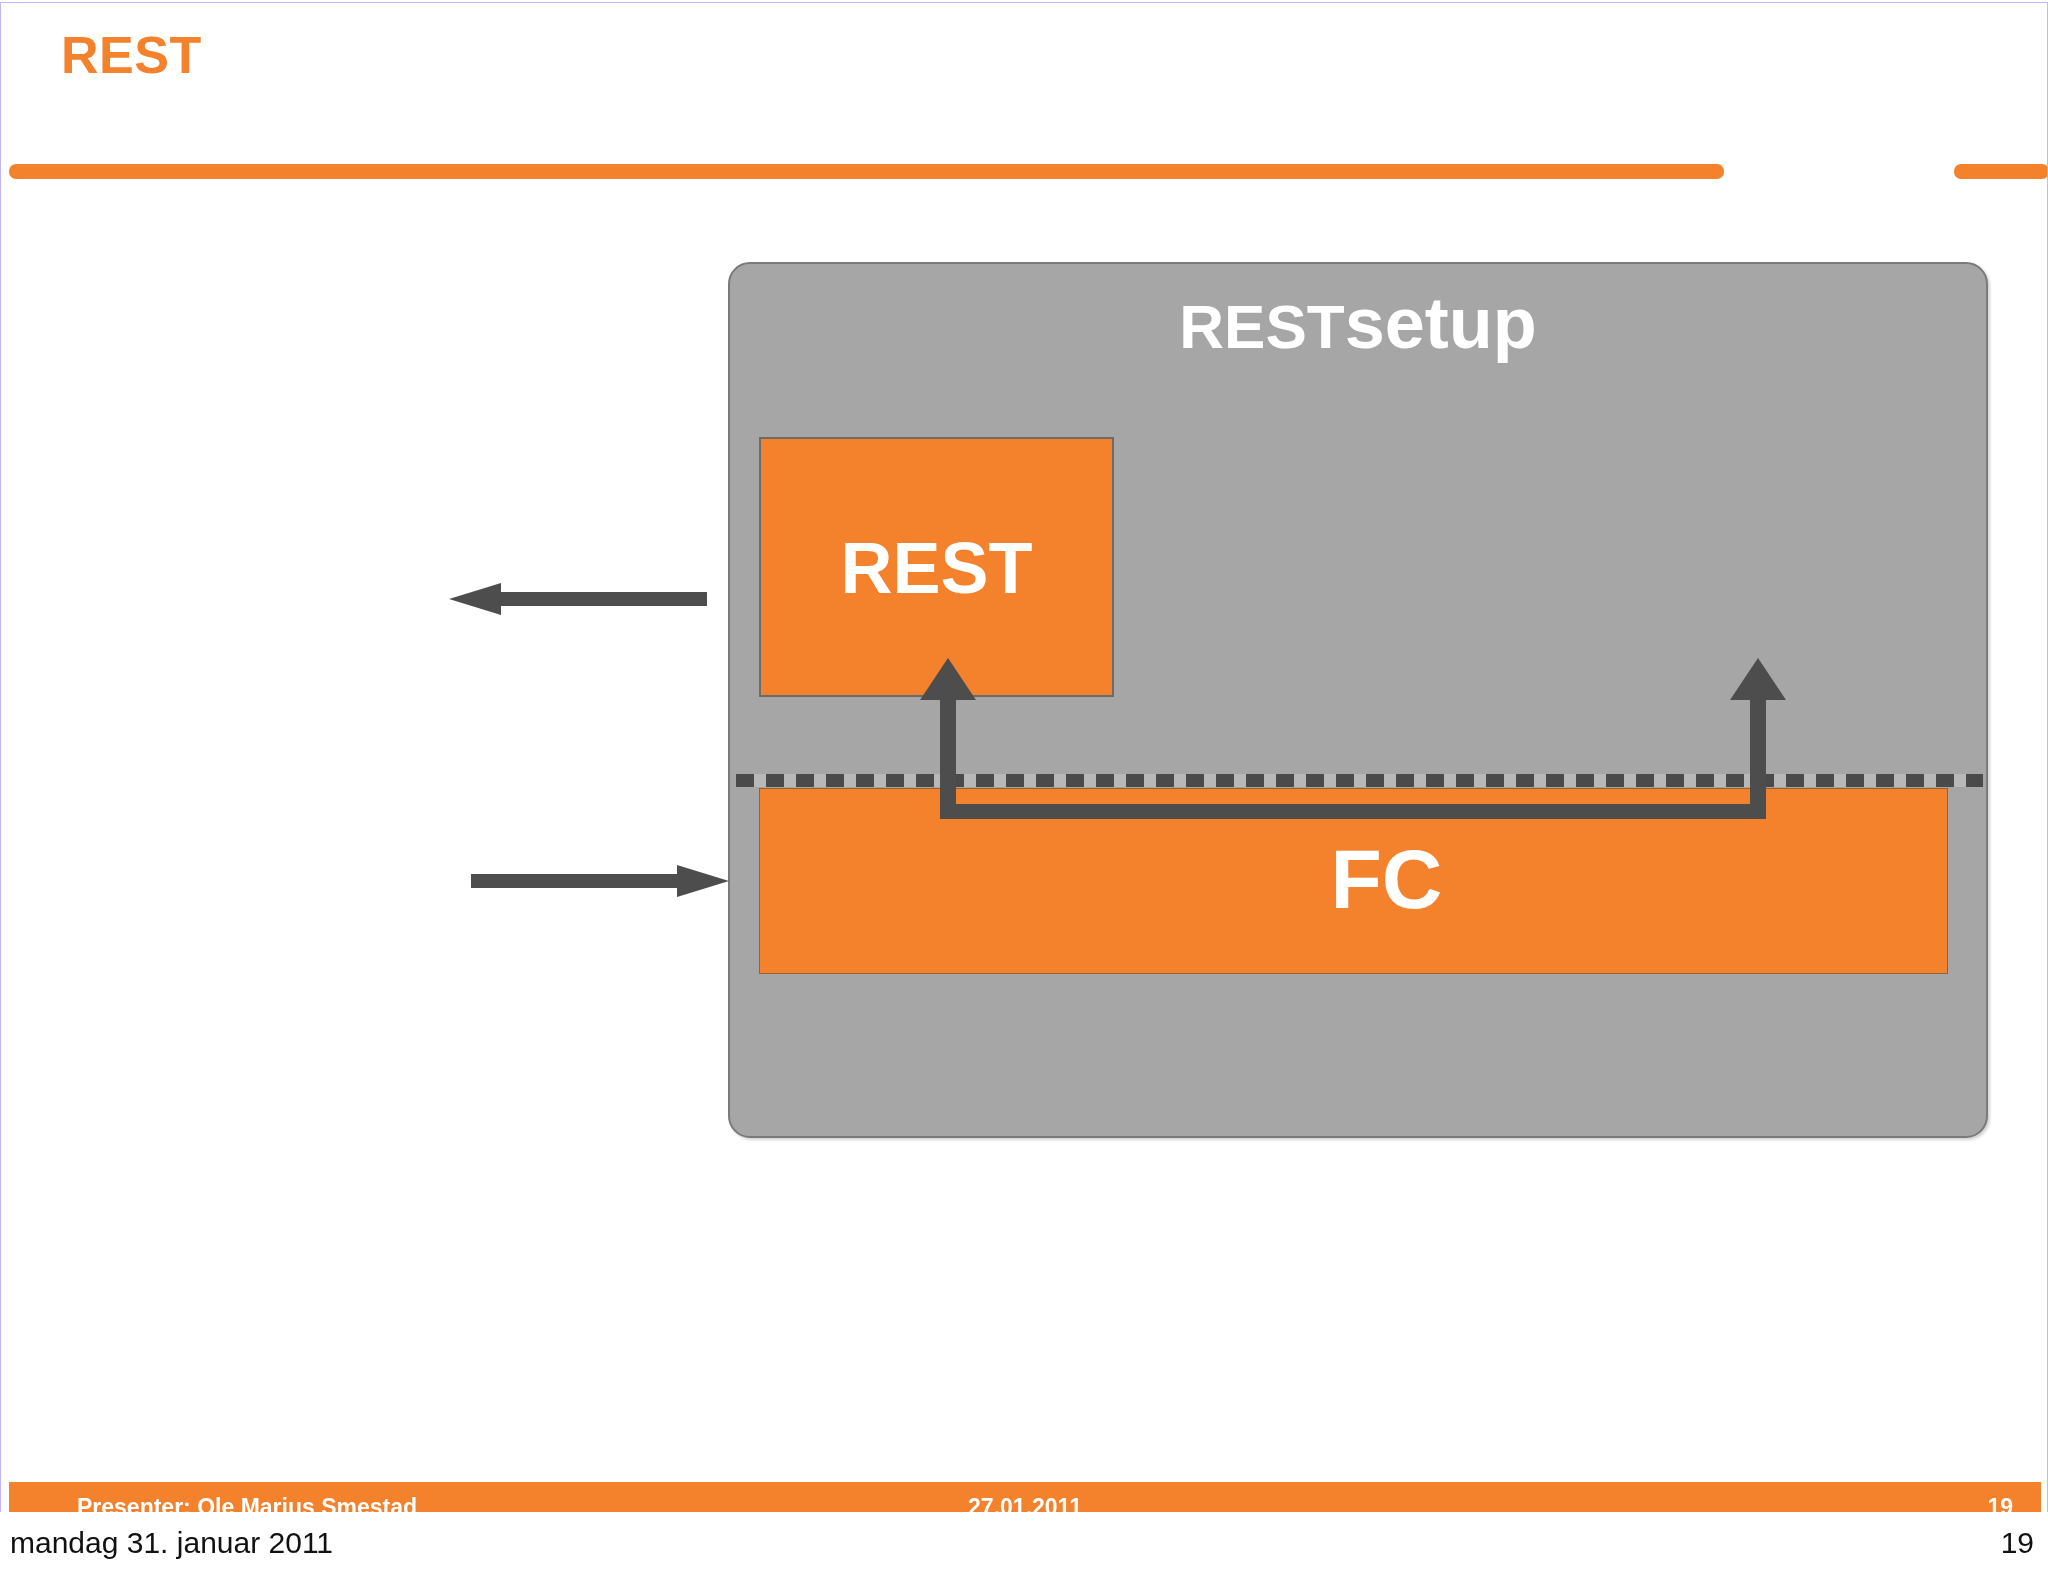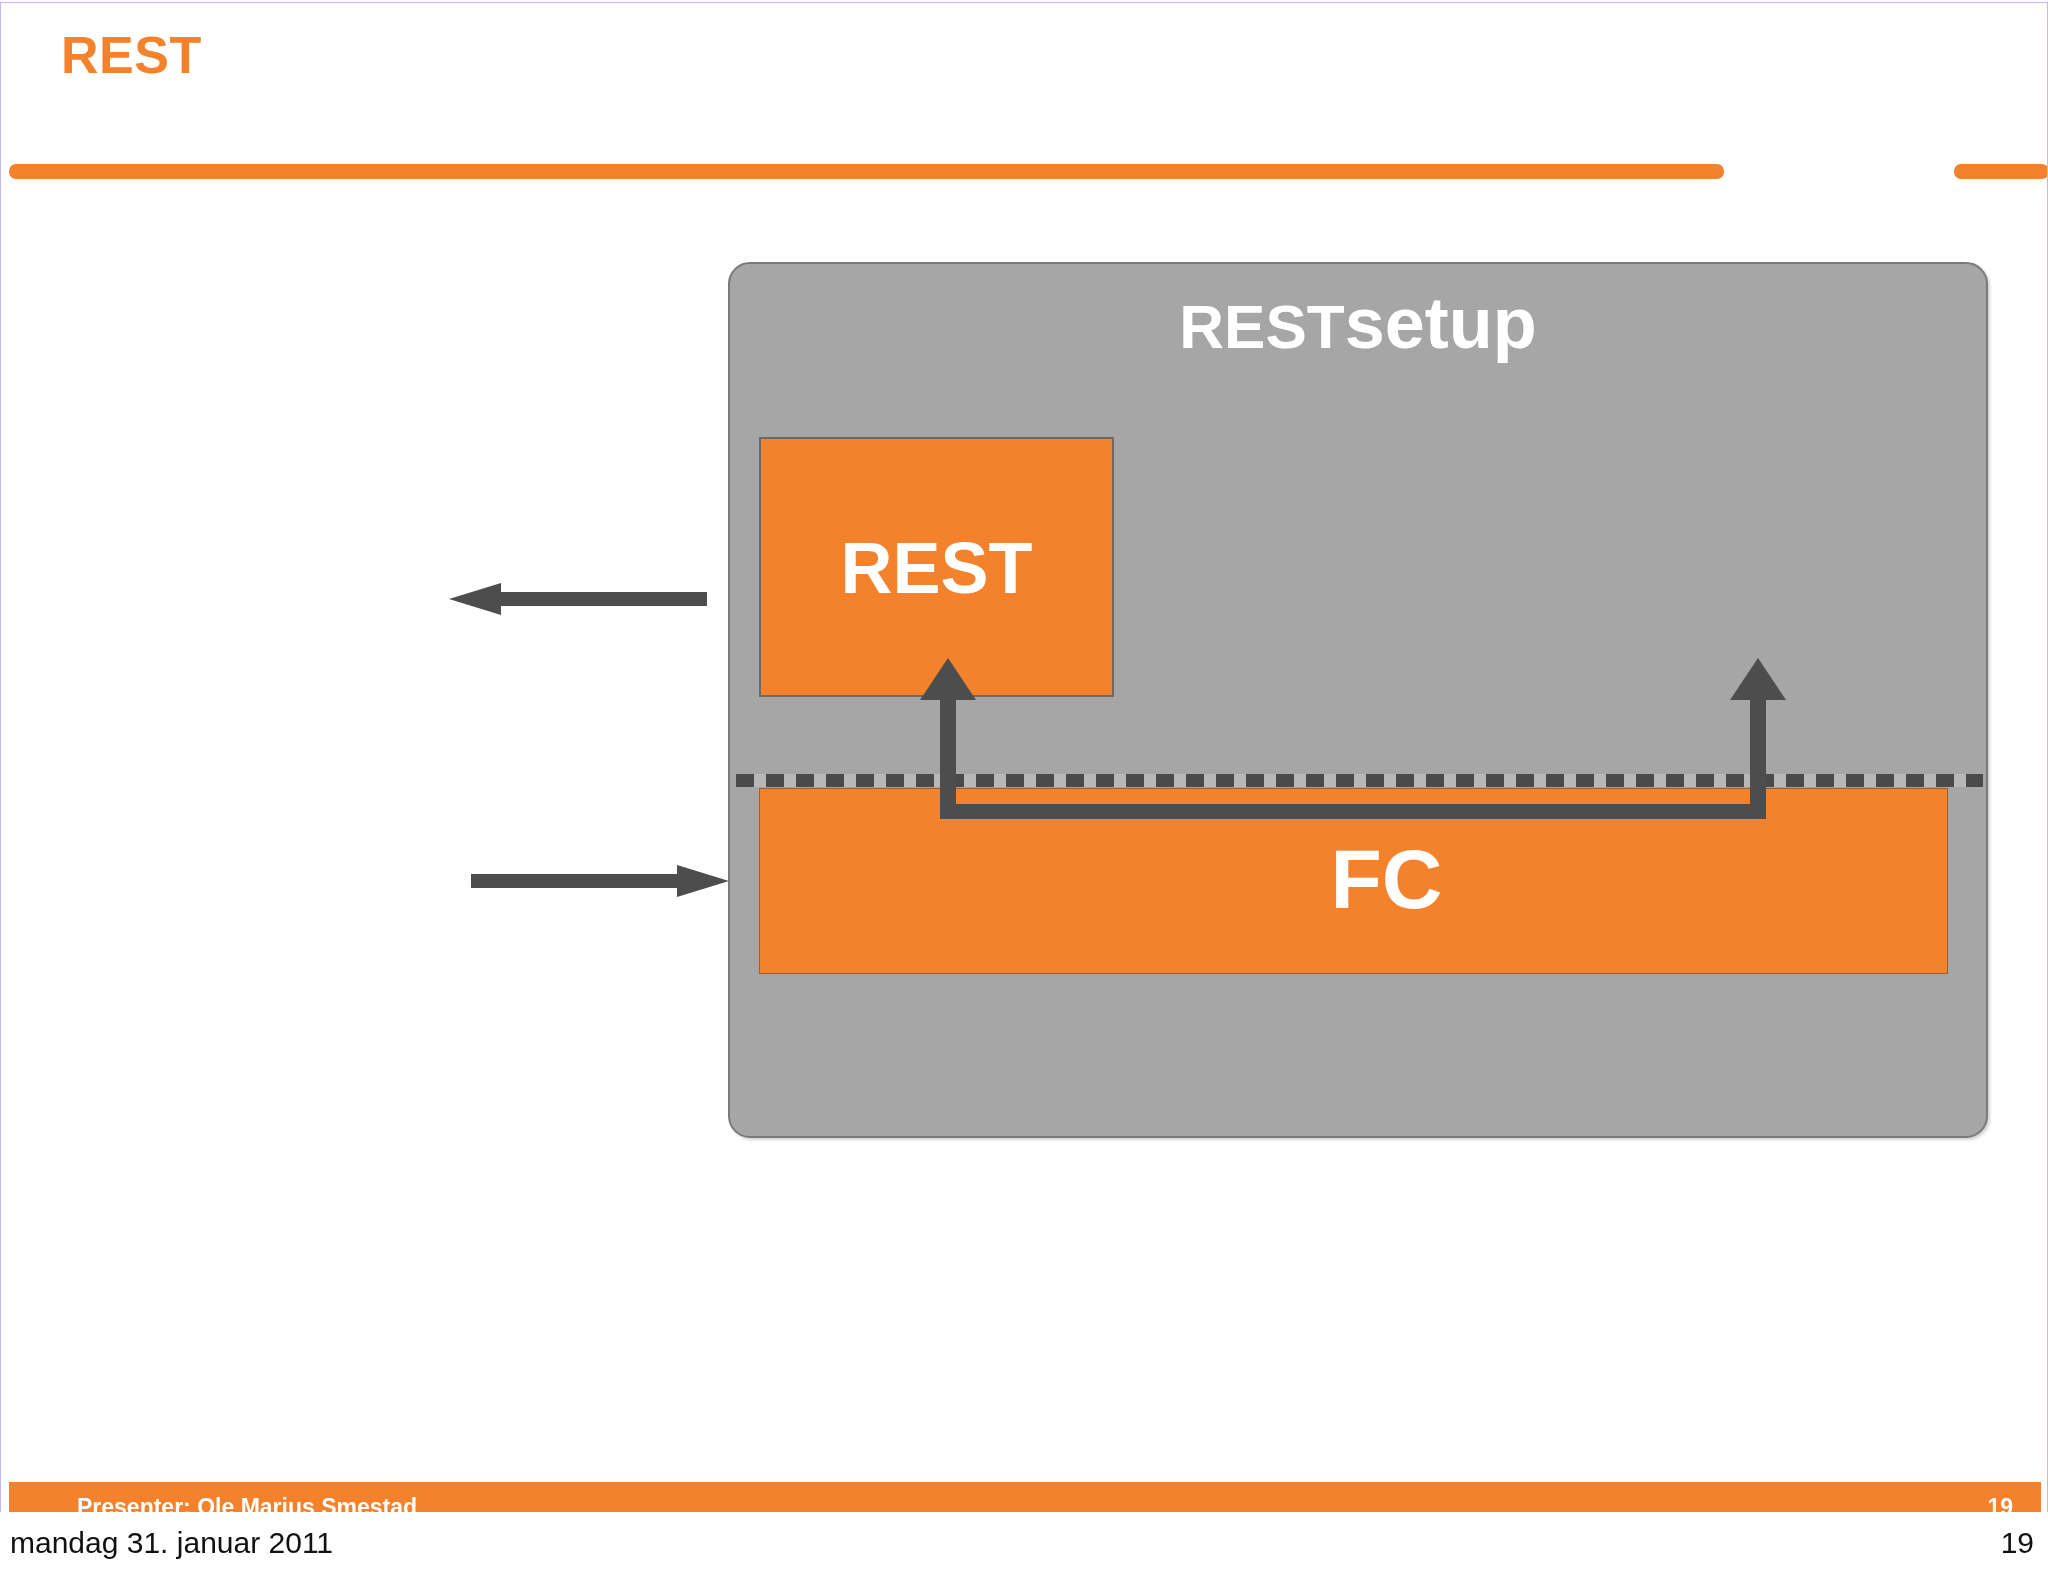--- a/index.html
+++ b/index.html
@@ -411,20 +411,21 @@
     <div class="shaft"></div>
   </div>
 
   <div class="arrow-in">
     <div class="shaft"></div>
     <div class="head"></div>
   </div>
 
   <div class="footer-bar">
     <div class="footer-presenter">Presenter: Ole Marius Smestad</div>
+    <div class="footer-date">27.01.2011</div>
     <div class="footer-num">19</div>
   </div>
 
 </div>
 
 <div class="status-strip">
   <div class="status-left">mandag 31. januar 2011</div>
   <div class="status-right">19</div>
 </div>
 

